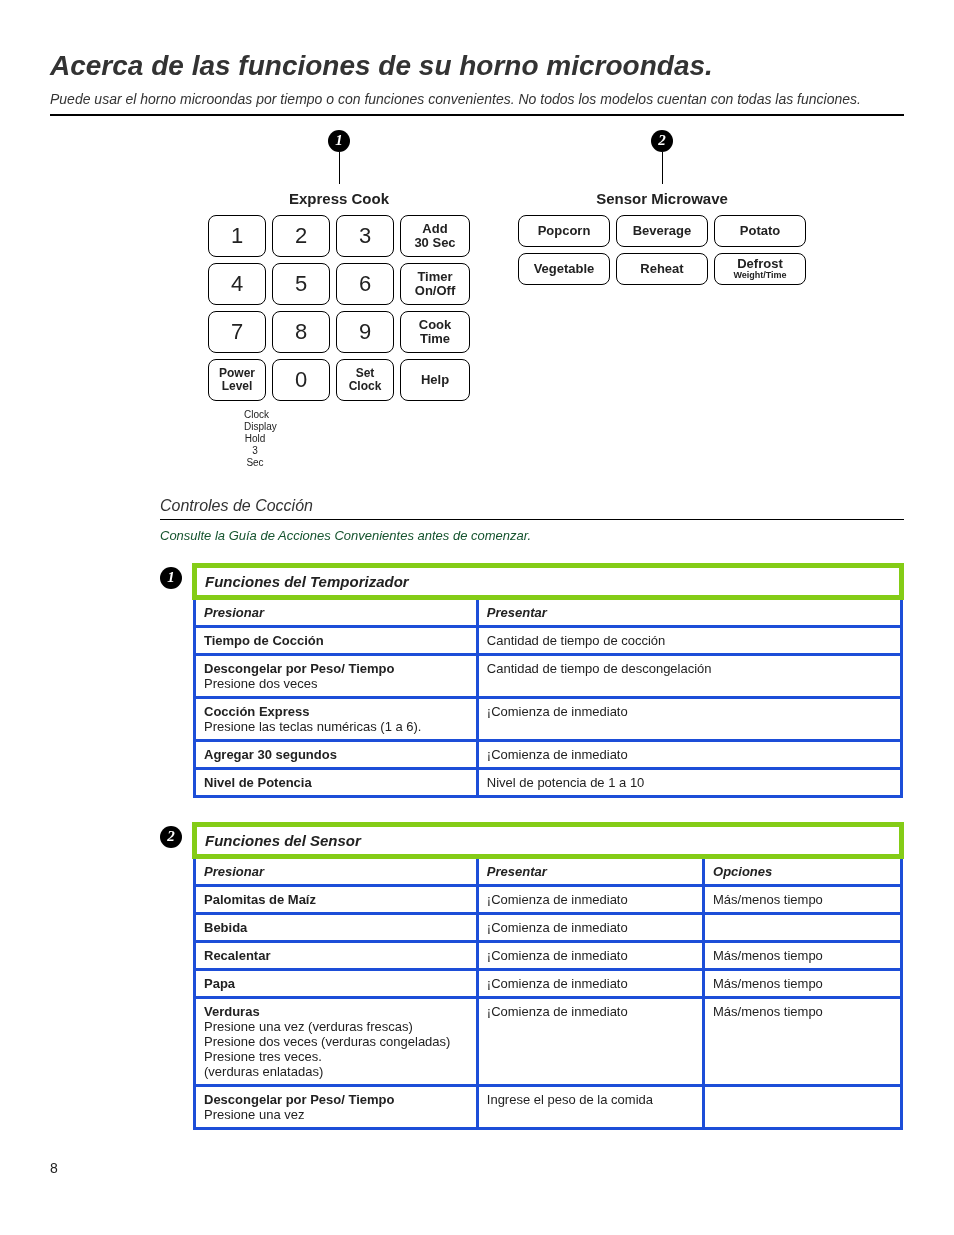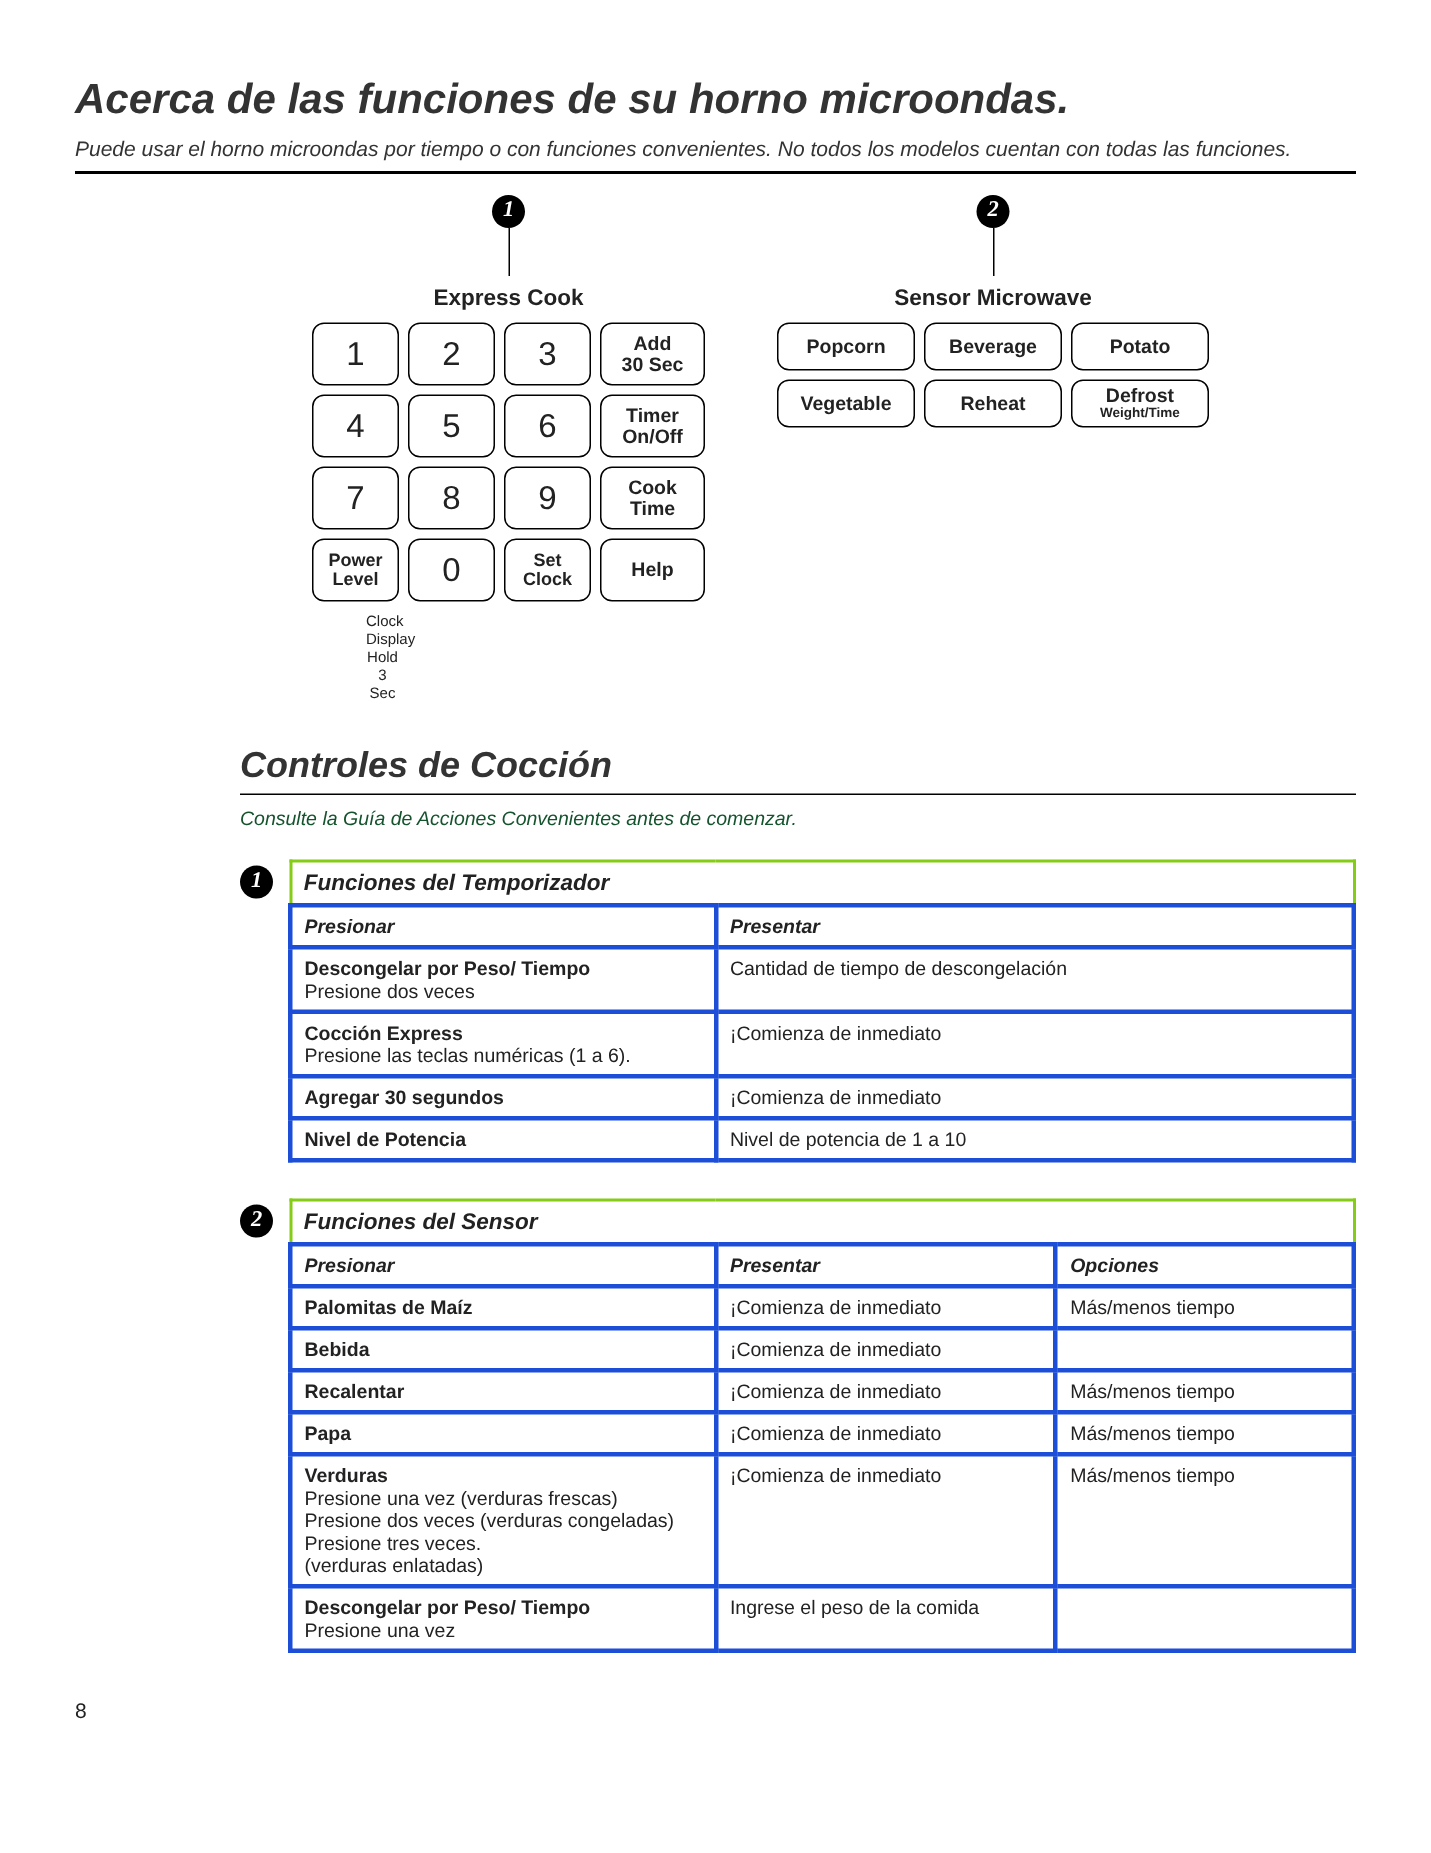--- a/index.html
+++ b/index.html
@@ -102,22 +102,22 @@
     text-align: center;
     line-height: 1.05;
     padding: 0 22px;
   }
   .skey .sub { font-size: 9px; font-weight: bold; }
 
   
   .section { margin-top: 8px; margin-left: 110px; }
   h2 {
     font-style: italic;
-    font-weight: bold;
-    font-size: 24px;
+    font-weight: normal;
+    font-size: 16px;
     margin: 0 0 4px 0;
     color: #333;
   }
   .note {
     font-style: italic;
     font-size: 13px;
     margin: 8px 0 20px 0;
     color: #14532d;
   }
 
@@ -133,21 +133,21 @@
     border: 3px solid #1d4ed8;
     padding: 5px 8px;
     text-align: left;
     vertical-align: top;
     font-weight: normal;
   }
   .tbl-title td {
     font-style: italic;
     font-weight: bold;
     font-size: 15px;
-    border: 2px solid #84cc16;
+    border: 5px solid #84cc16;
   }
   .tbl-header td, .tbl-header th {
     font-style: italic;
     font-weight: bold;
   }
   .b { font-weight: bold; }
   .page-wrap { position: relative; }
 </style>
 </head>
 <body>
@@ -235,20 +235,24 @@
   <div class="tbl-wrap">
     <span class="callout">1</span>
     <table>
       <tbody>
             <tr class="tbl-title">
               <td colspan="2">Funciones del Temporizador</td>
             </tr>
       <tr class="tbl-header">
         <td style="width:40%;">Presionar</td>
         <td>Presentar</td>
+      </tr>
+      <tr>
+        <td class="b">Tiempo de Cocción</td>
+        <td>Cantidad de tiempo de cocción</td>
       </tr>
       <tr>
         <td><span class="b">Descongelar por Peso/ Tiempo</span><br><span>Presione dos veces</span></td>
         <td>Cantidad de tiempo de descongelación</td>
       </tr>
       <tr>
         <td><span class="b">Cocción Express</span><br><span>Presione las teclas numéricas (1 a 6).</span></td>
         <td>¡Comienza de inmediato</td>
       </tr>
       <tr>

